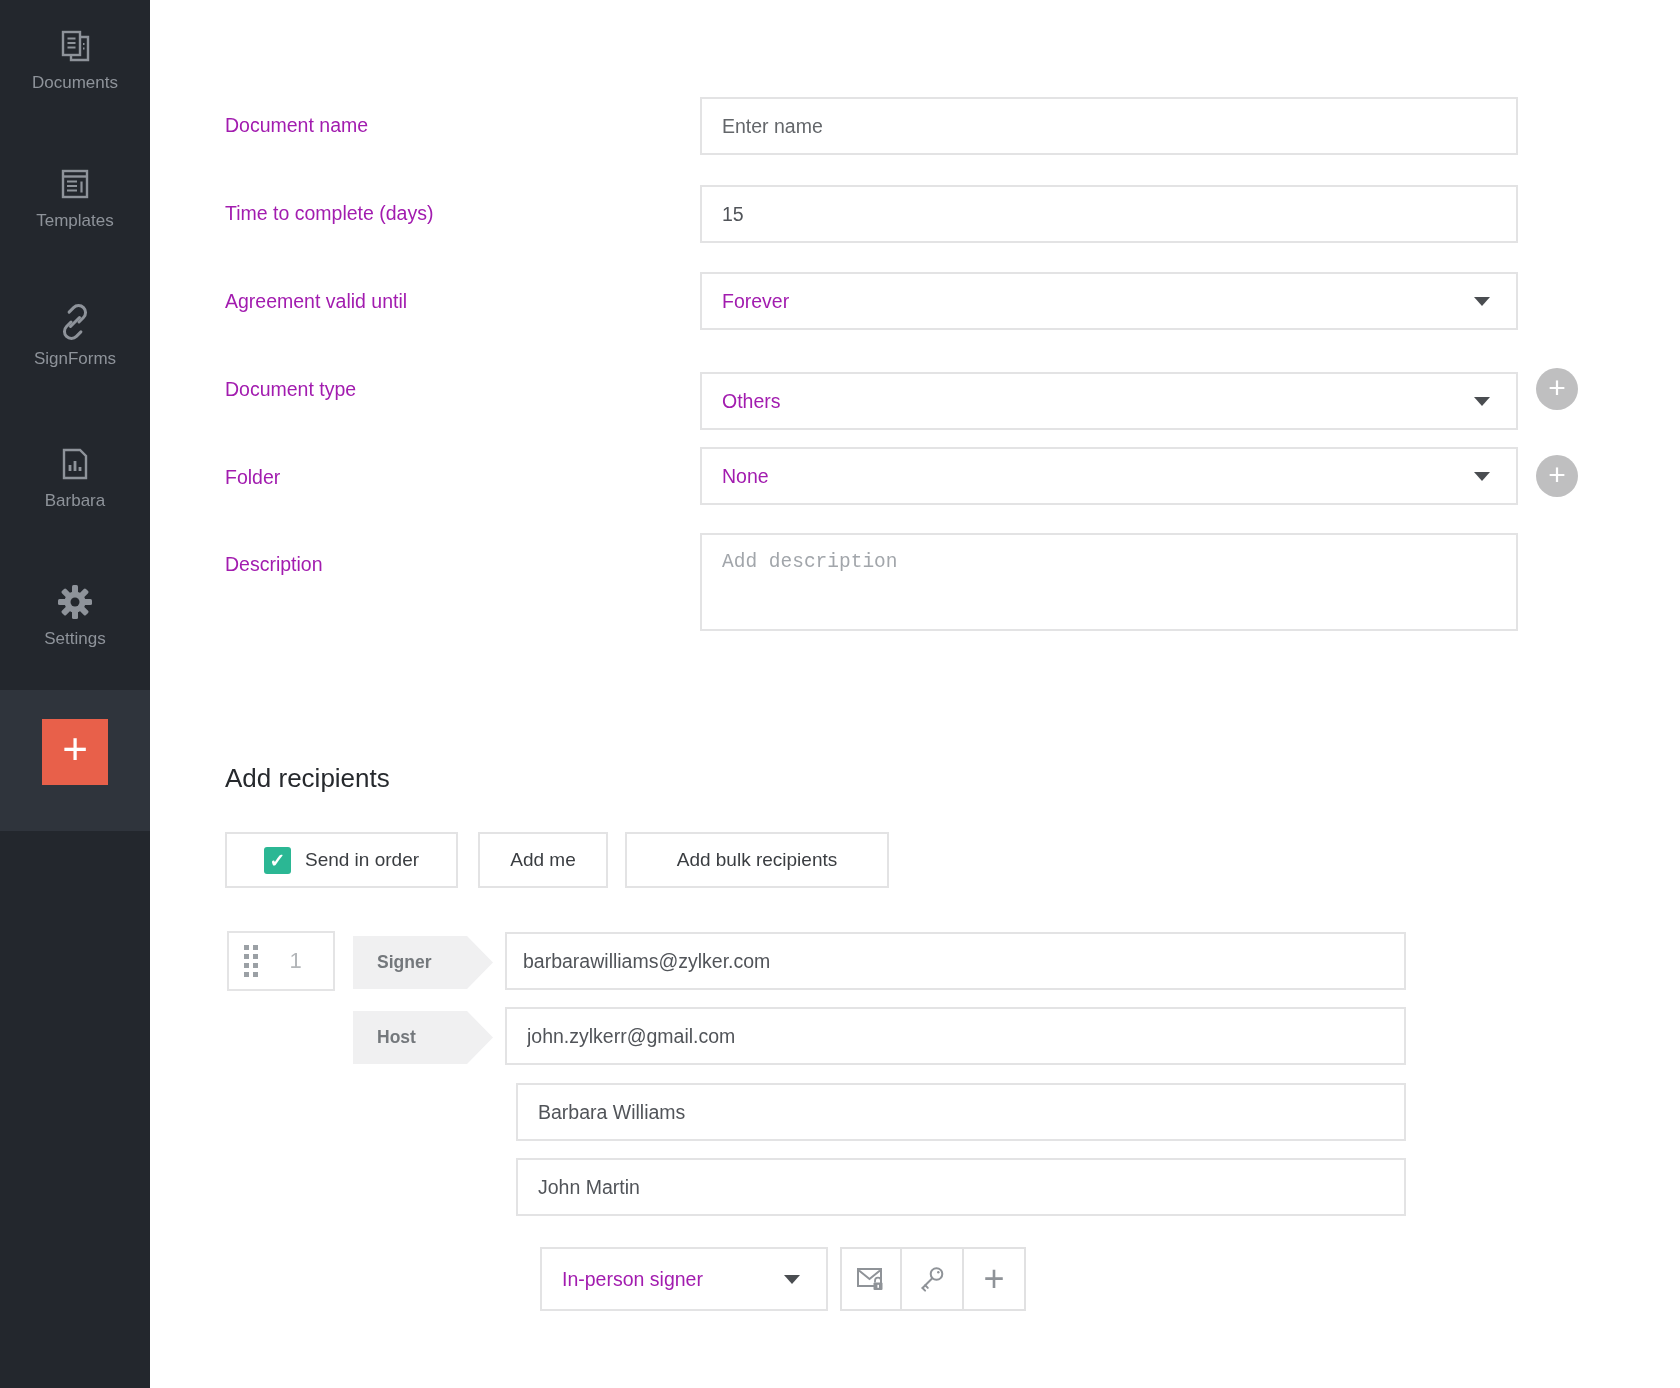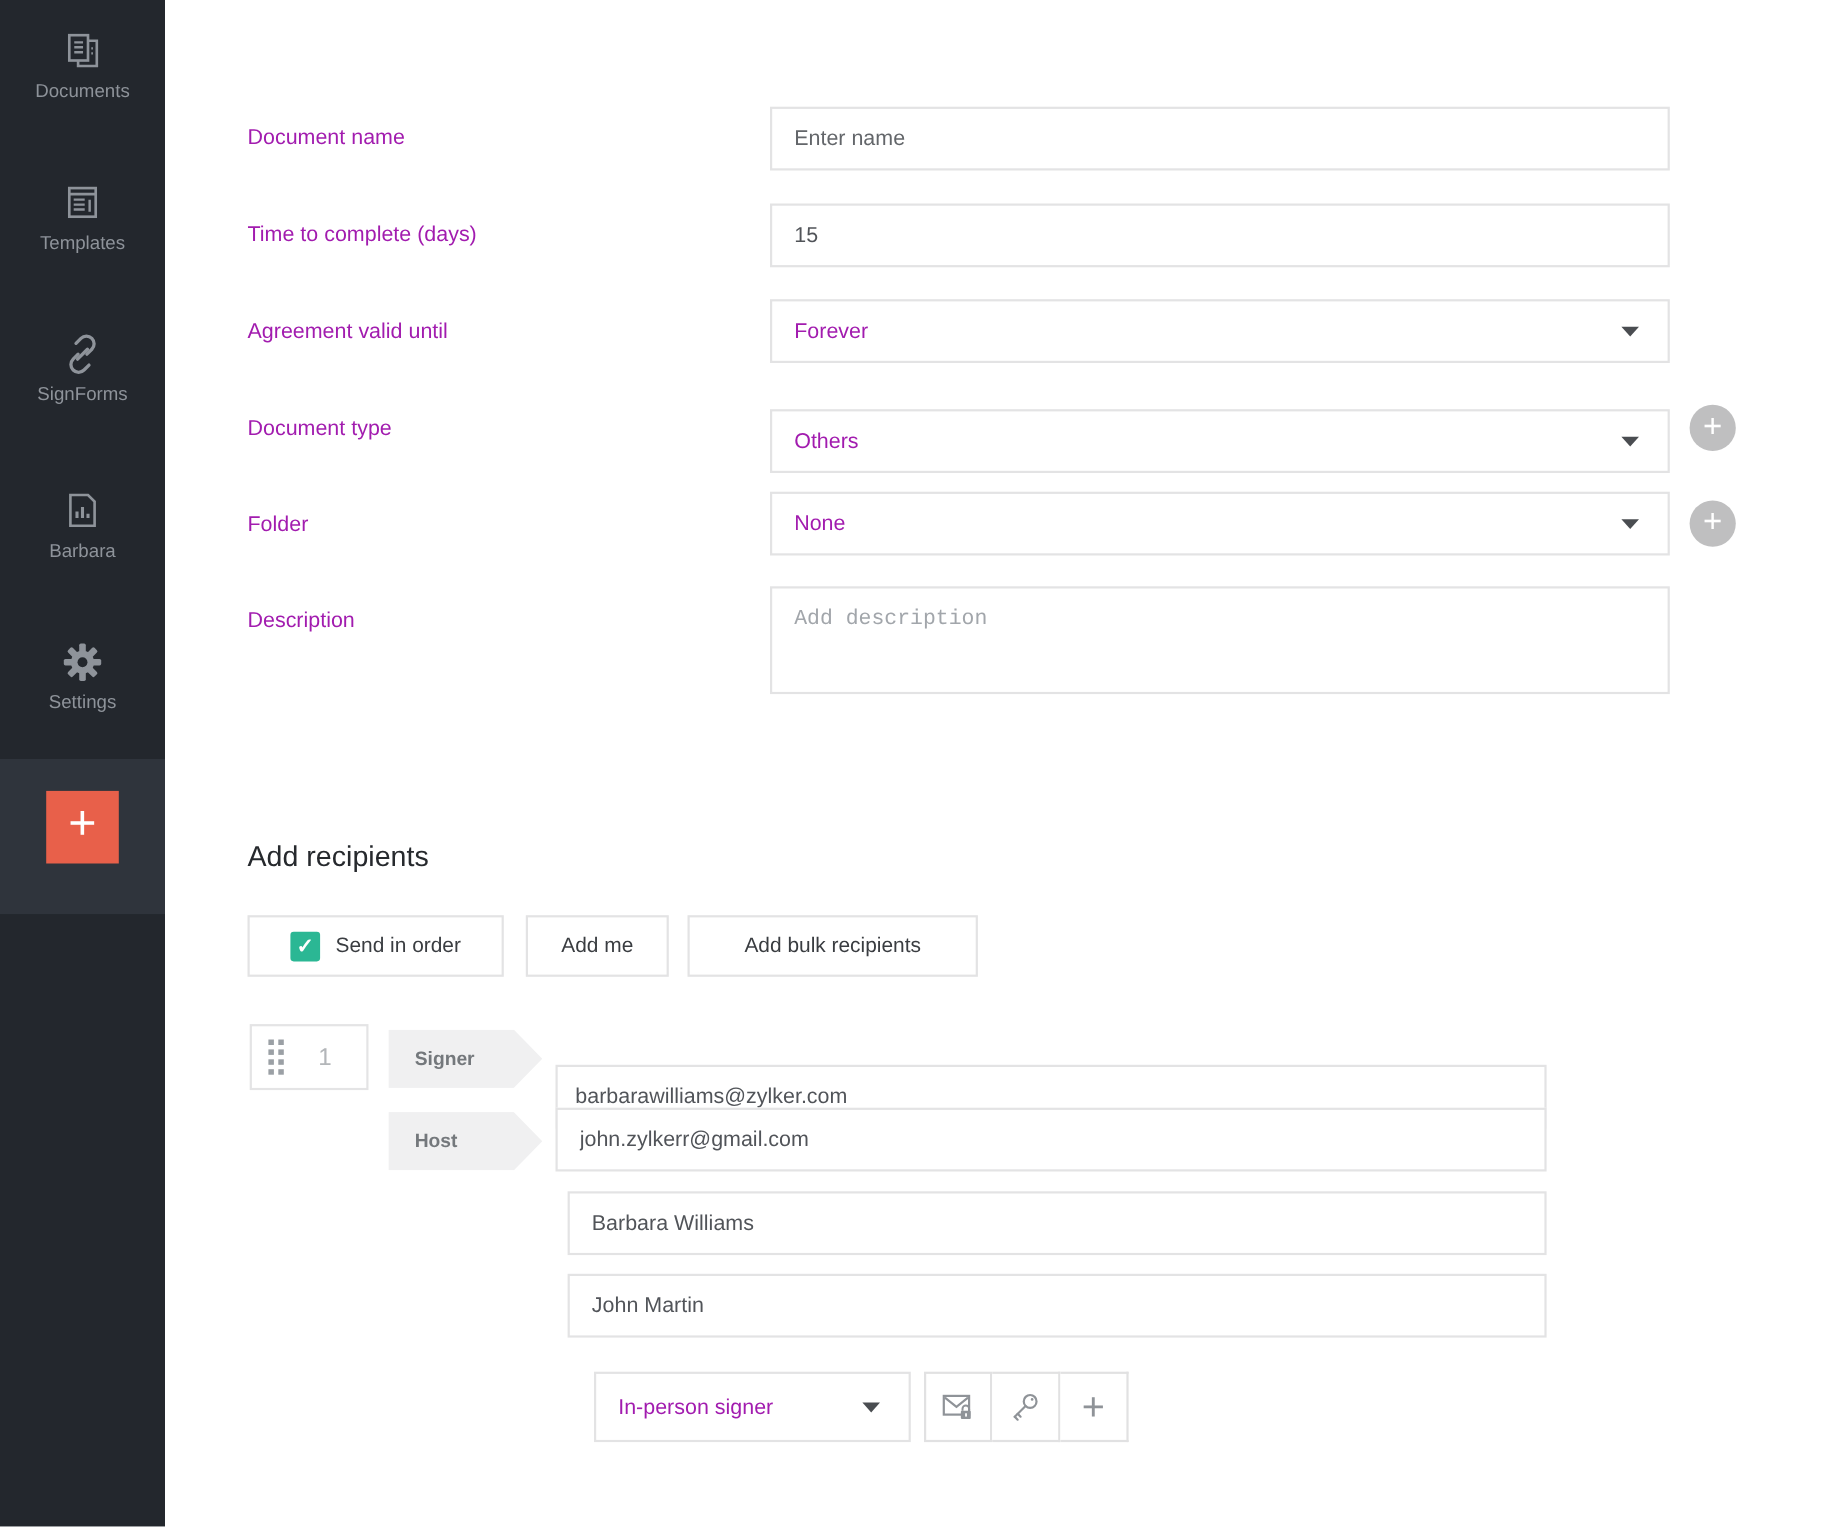--- a/index.html
+++ b/index.html
@@ -196,21 +196,21 @@
         <i></i>
         <i></i>
         <i></i>
         <i></i>
         <i></i>
     </span>
     <span class="order-num">1</span>
   </div>
 
   <div class="role-tag" style="top:936px">Signer</div>
-  <input class="tb email-input" style="top: 968px; padding-left: 16px;" value="barbarawilliams@zylker.com">
+  <input class="tb email-input" style="top: 932px; padding-left: 16px;" value="barbarawilliams@zylker.com">
 
   <div class="role-tag" style="top:1011px">Host</div>
   <input class="tb email-input" style="top: 1007px;" value="john.zylkerr@gmail.com">
 
   <input class="tb name-input" style="top: 1083px;" value="Barbara Williams">
   <input class="tb name-input" style="top: 1158px;" value="John Martin">
 
   <div class="select signer-select">
     <span class="sel-text">In-person signer</span>
     <span class="caret"></span>

